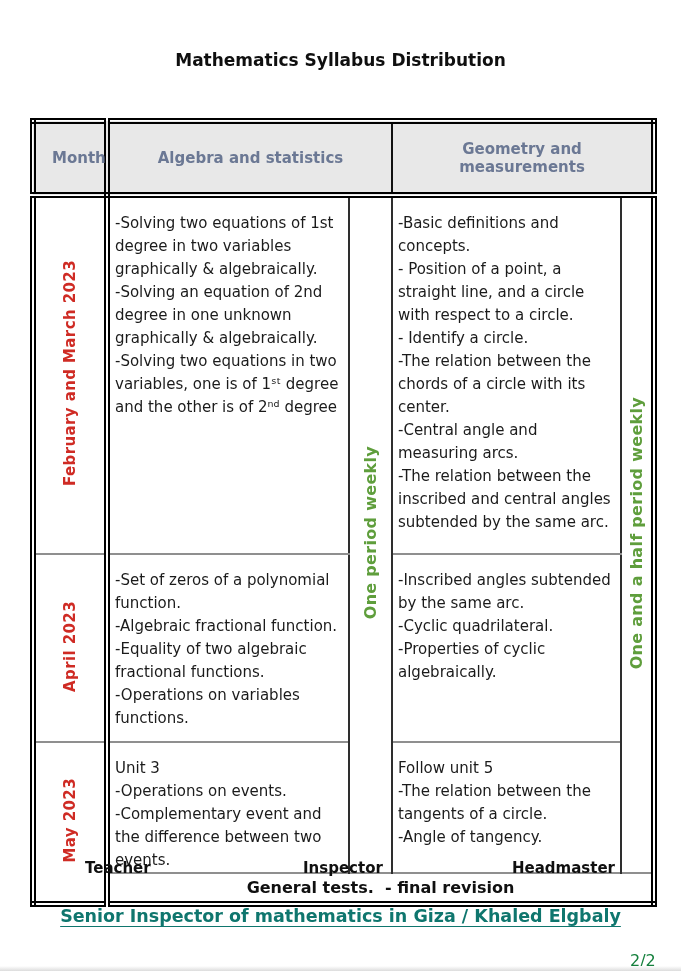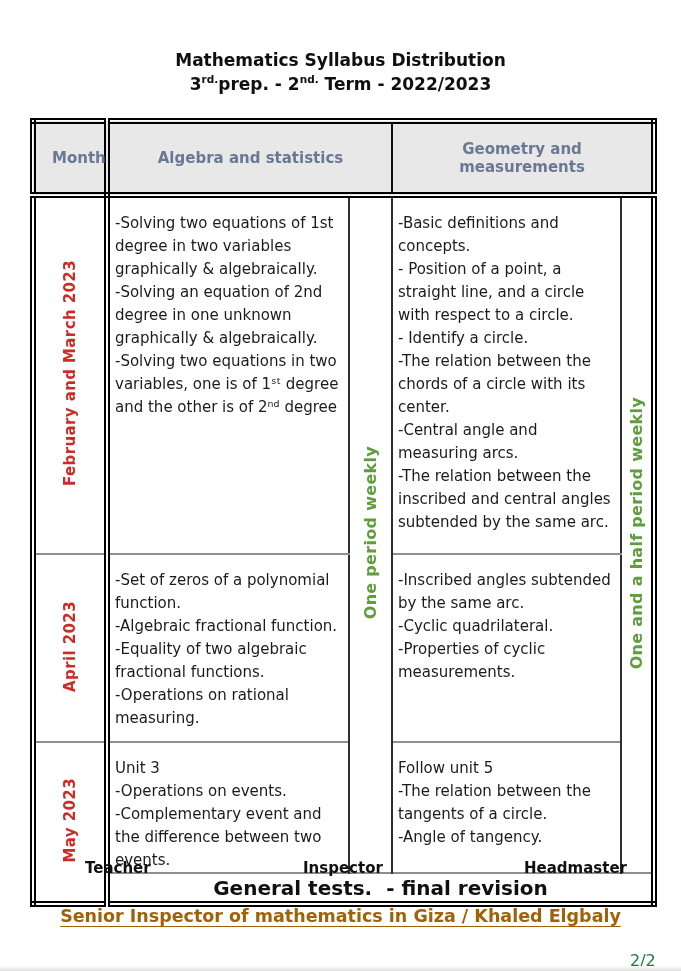--- a/index.html
+++ b/index.html
@@ -43,57 +43,56 @@
   td.month-cell {
     border-bottom:2px solid #8f8f8f;
     text-align:center; vertical-align:middle; padding:0;
   }
   td.period {
     border-left:2px solid #2e2e2e; border-right:2px solid #2e2e2e;
     text-align:center; vertical-align:middle; padding:0;
   }
   td.general {
     border-top:2px solid #8f8f8f; text-align:center; vertical-align:middle;
-    font-weight:bold; font-size:20px; height:25px; color:#101010;
+    font-weight:bold; font-size:16px; height:25px; color:#101010;
   }
   .vtext {
     writing-mode:vertical-rl; transform:rotate(180deg);
     white-space:nowrap; display:inline-block;
   }
   .month-text  { color:#cf2b24; font-weight:bold; font-size:15px; letter-spacing:0.4px; }
   .period-text { color:#5f9e3c; font-weight:bold; font-size:16px; letter-spacing:0.3px; }
   .line-item { margin:0; }
   
   .sig {
     position:absolute; top:859px; font-weight:bold; font-size:15px; color:#101010;
   }
   .sig-teacher    { left:85px;  }
   .sig-inspector  { left:303px; }
-  .sig-headmaster { left:524px; }
+  .sig-headmaster { left:512px; }
   .footer-line {
     position:absolute; top:906px; left:0; width:100%; text-align:center;
-    font-weight:bold; font-size:17.5px; color:#a16207;
+    font-weight:bold; font-size:17.5px; color:#0f766e;
     text-decoration:underline; text-underline-offset:4px;
   }
   .page-number {
     position:absolute; top:951px; left:630px;
     font-size:16px; color:#15803d;
   }
   .bottom-shade {
     position:absolute; bottom:0; left:0; right:0; height:5px;
     background:linear-gradient(#ffffff, #dcdcdc);
   }
 </style>
 </head>
 <body>
 
 <div class="page">
 
   <div class="title">Mathematics Syllabus Distribution</div>
-  <div class="subtitle"><span>3</span><sup>rd.</sup><span>prep. - 2</span><sup>nd.</sup><span> Term - 2022/2023</span></div>
 
   <table class="syllabus">
     <colgroup>
       <col class="c-month">
         <col class="c-alg">
         <col class="c-p1">
         <col class="c-geo">
         <col class="c-p2">
     </colgroup>
     <tbody>
@@ -129,26 +128,26 @@
       </tr>
 
       <tr style="height:188px">
         <td class="month-cell month-col">
           <div class="vtext month-text">April 2023</div>
         </td>
         <td class="content">
             <div class="line-item">-Set of zeros of a polynomial function.</div>
             <div class="line-item">-Algebraic fractional function.</div>
             <div class="line-item">-Equality of two algebraic fractional functions.</div>
-            <div class="line-item">-Operations on rational measuring.</div>
+            <div class="line-item">-Operations on variables functions.</div>
           </td>
         <td class="content">
             <div class="line-item">-Inscribed angles subtended by the same arc.</div>
             <div class="line-item">-Cyclic quadrilateral.</div>
-            <div class="line-item">-Properties of cyclic measurements.</div>
+            <div class="line-item">-Properties of cyclic algebraically.</div>
           </td>
       </tr>
 
       <tr style="height:120px">
         <td class="month-cell month-col" rowspan="2" style="border-bottom:none;">
           <div class="vtext month-text">May 2023</div>
         </td>
         <td class="content">
             <div class="line-item">Unit 3</div>
             <div class="line-item">-Operations on events.</div>

